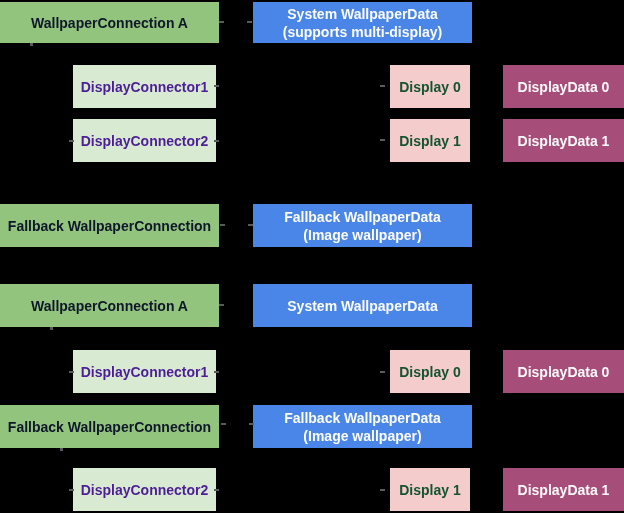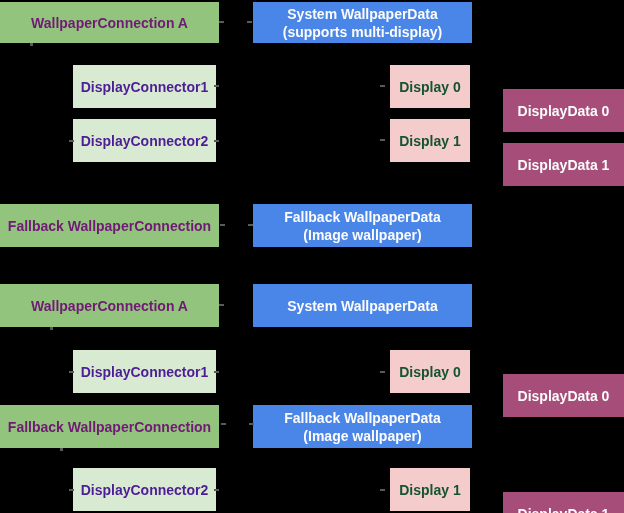--- a/index.html
+++ b/index.html
@@ -13,25 +13,25 @@
   .box{
     position:absolute;
     display:flex;flex-direction:column;
     align-items:center;justify-content:center;
     text-align:center;
     font-weight:bold;
     font-size:14px;
     line-height:18px;
     white-space:nowrap;
   }
-  .green{background:var(--green);color:#701a75;}
+  .green{background:var(--green);color:#0f172a;}
   .lightgreen{background:var(--light_green);color:#4c1d95;}
   .blue{background:var(--blue);color:#fcfcfc;}
   .pink{background:var(--pink);color:#14532d;}
-  .magenta{background:var(--magenta);color:#fcfcfc;margin-top:24px;}
+  .magenta{background:var(--magenta);color:#fcfcfc;}
   .dash{position:absolute;width:5px;height:2px;background:var(--connector);}
   .dot{position:absolute;width:3px;height:3px;background:var(--connector);}
 </style>
 </head>
 <body>
 
 <div class="canvas">
 
   <div class="box green" style="left:0px;top:2px;width:219px;height:41px">
     <span>WallpaperConnection A</span>

